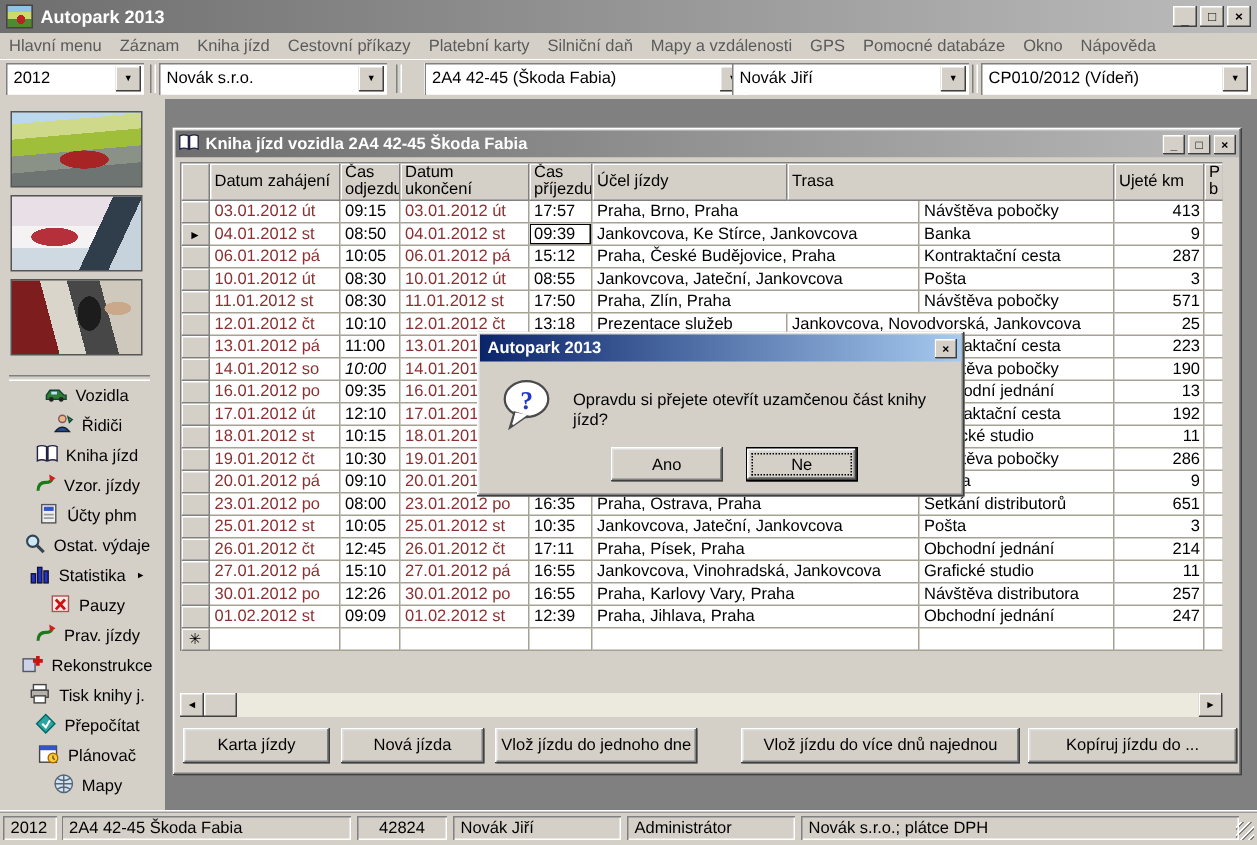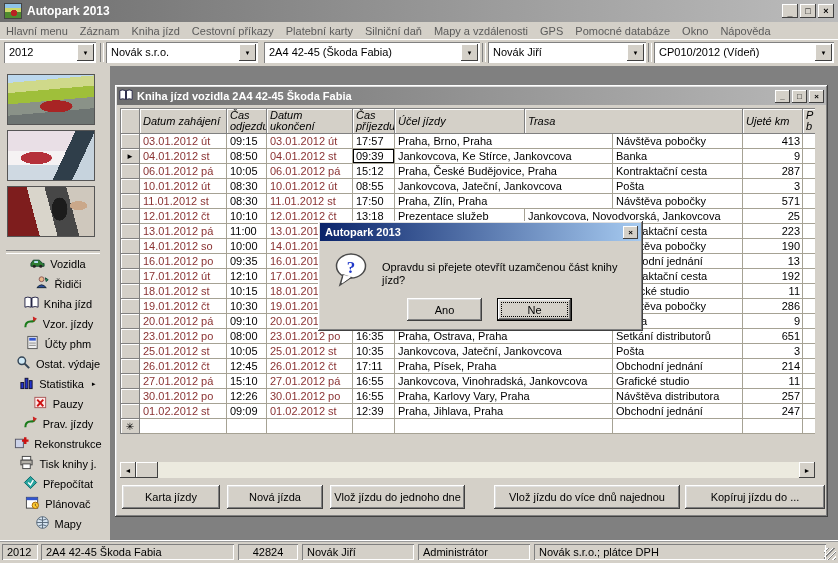--- a/index.html
+++ b/index.html
@@ -54,21 +54,21 @@
   .mdi{position:absolute;left:5px;top:19px;width:713px;height:432px;background:#d4d0c8;padding:2px;box-sizing:border-box;}
   .mdi-titlebar{height:18px;background:linear-gradient(90deg,#6e6e6e,#b8b8b8);display:flex;align-items:center;padding:0 2px;}
   .mdi-title{color:#fff;font-weight:bold;font-size:11px;margin-left:4px;white-space:nowrap;}
   .mdi-btns{margin-left:auto;display:flex;gap:2px;}
   .mdi-btn{width:15px;height:13px;background:#d4d0c8;display:flex;align-items:center;justify-content:center;font-size:8px;font-weight:bold;}
   .mdi-client{position:relative;height:408px;background:#d4d0c8;}
 
   
   .grid{position:absolute;left:3px;top:3px;width:695px;height:326px;background:#fff;border-top:1px solid #808080;border-left:1px solid #808080;box-sizing:border-box;overflow:hidden;}
   .grow{display:flex;height:15px;}
-  .grow.ghead{height:25px;font-style:italic;}
+  .grow.ghead{height:25px;}
   .gc{box-sizing:border-box;border-right:1px solid #a6a294;border-bottom:1px solid #a6a294;padding:0 2px 0 3px;white-space:nowrap;overflow:hidden;display:flex;align-items:center;line-height:11px;}
   .ghead .gc{background:#d4d0c8;border-right:1px solid #808080;border-bottom:1px solid #808080;box-shadow:inset 1px 1px 0 #fff;white-space:normal;}
   .gc.gutter{background:#d4d0c8;border-right:1px solid #808080;border-bottom:1px solid #808080;box-shadow:inset 1px 1px 0 #fff;justify-content:center;padding:0;font-size:8px;}
   .gc.date{color:#8a3232;}
   .gc.num{justify-content:flex-end;}
   .gc.focused{box-shadow:inset 0 0 0 1px #000;}
   .gc.star{font-size:10px;}
 
   
   .hscroll{position:absolute;left:3px;top:357px;width:695px;height:16px;background:#eceadf;}
@@ -136,21 +136,21 @@
     <div class="tsep" style="left: 482px;"></div>
     <div class="tsep" style="left: 648px;"></div>
     <div class="combo sunken-thin" style="left: 4px; width: 92px;">
       <span class="val">2012</span>
       <div class="cbtn raised-thin">▼</div>
     </div>
     <div class="combo sunken-thin" style="left: 106px; width: 152px;">
       <span class="val">Novák s.r.o.</span>
       <div class="cbtn raised-thin">▼</div>
     </div>
-    <div class="combo sunken-thin" style="left: 264px; width: 216px;">
+    <div class="combo sunken-thin" style="left: 283px; width: 216px;">
       <span class="val">2A4 42-45 (Škoda Fabia)</span>
       <div class="cbtn raised-thin">▼</div>
     </div>
     <div class="combo sunken-thin" style="left: 488px; width: 158px;">
       <span class="val">Novák Jiří</span>
       <div class="cbtn raised-thin">▼</div>
     </div>
     <div class="combo sunken-thin" style="left: 654px; width: 180px;">
       <span class="val">CP010/2012 (Vídeň)</span>
       <div class="cbtn raised-thin">▼</div>
@@ -378,21 +378,21 @@
             <div class="gc date" style="width: 86px; flex: 0 0 86px;">13.01.2012 pá</div>
             <div class="gc " style="width: 42px; flex: 0 0 42px;"></div>
             <div class="gc " style="width: 218px; flex: 0 0 218px;"></div>
             <div class="gc " style="width: 130px; flex: 0 0 130px;">Kontraktační cesta</div>
             <div class="gc num" style="width: 60px; flex: 0 0 60px;">223</div>
             <div class="gc" style="width: 13px; flex: 0 0 13px;"></div>
           </div>
           <div class="grow">
             <div class="gc gutter" style="width: 19px; flex: 0 0 19px;"></div>
             <div class="gc date" style="width: 87px; flex: 0 0 87px;">14.01.2012 so</div>
-            <div class="gc " style="width: 40px; flex: 0 0 40px;">10:00</div>
+            <div class="gc " style="width: 40px; flex: 0 0 40px; font-style: italic;">10:00</div>
             <div class="gc date" style="width: 86px; flex: 0 0 86px;">14.01.2012 so</div>
             <div class="gc " style="width: 42px; flex: 0 0 42px;"></div>
             <div class="gc " style="width: 218px; flex: 0 0 218px;"></div>
             <div class="gc " style="width: 130px; flex: 0 0 130px;">Návštěva pobočky</div>
             <div class="gc num" style="width: 60px; flex: 0 0 60px;">190</div>
             <div class="gc" style="width: 13px; flex: 0 0 13px;"></div>
           </div>
           <div class="grow">
             <div class="gc gutter" style="width: 19px; flex: 0 0 19px;"></div>
             <div class="gc date" style="width: 87px; flex: 0 0 87px;">16.01.2012 po</div>

